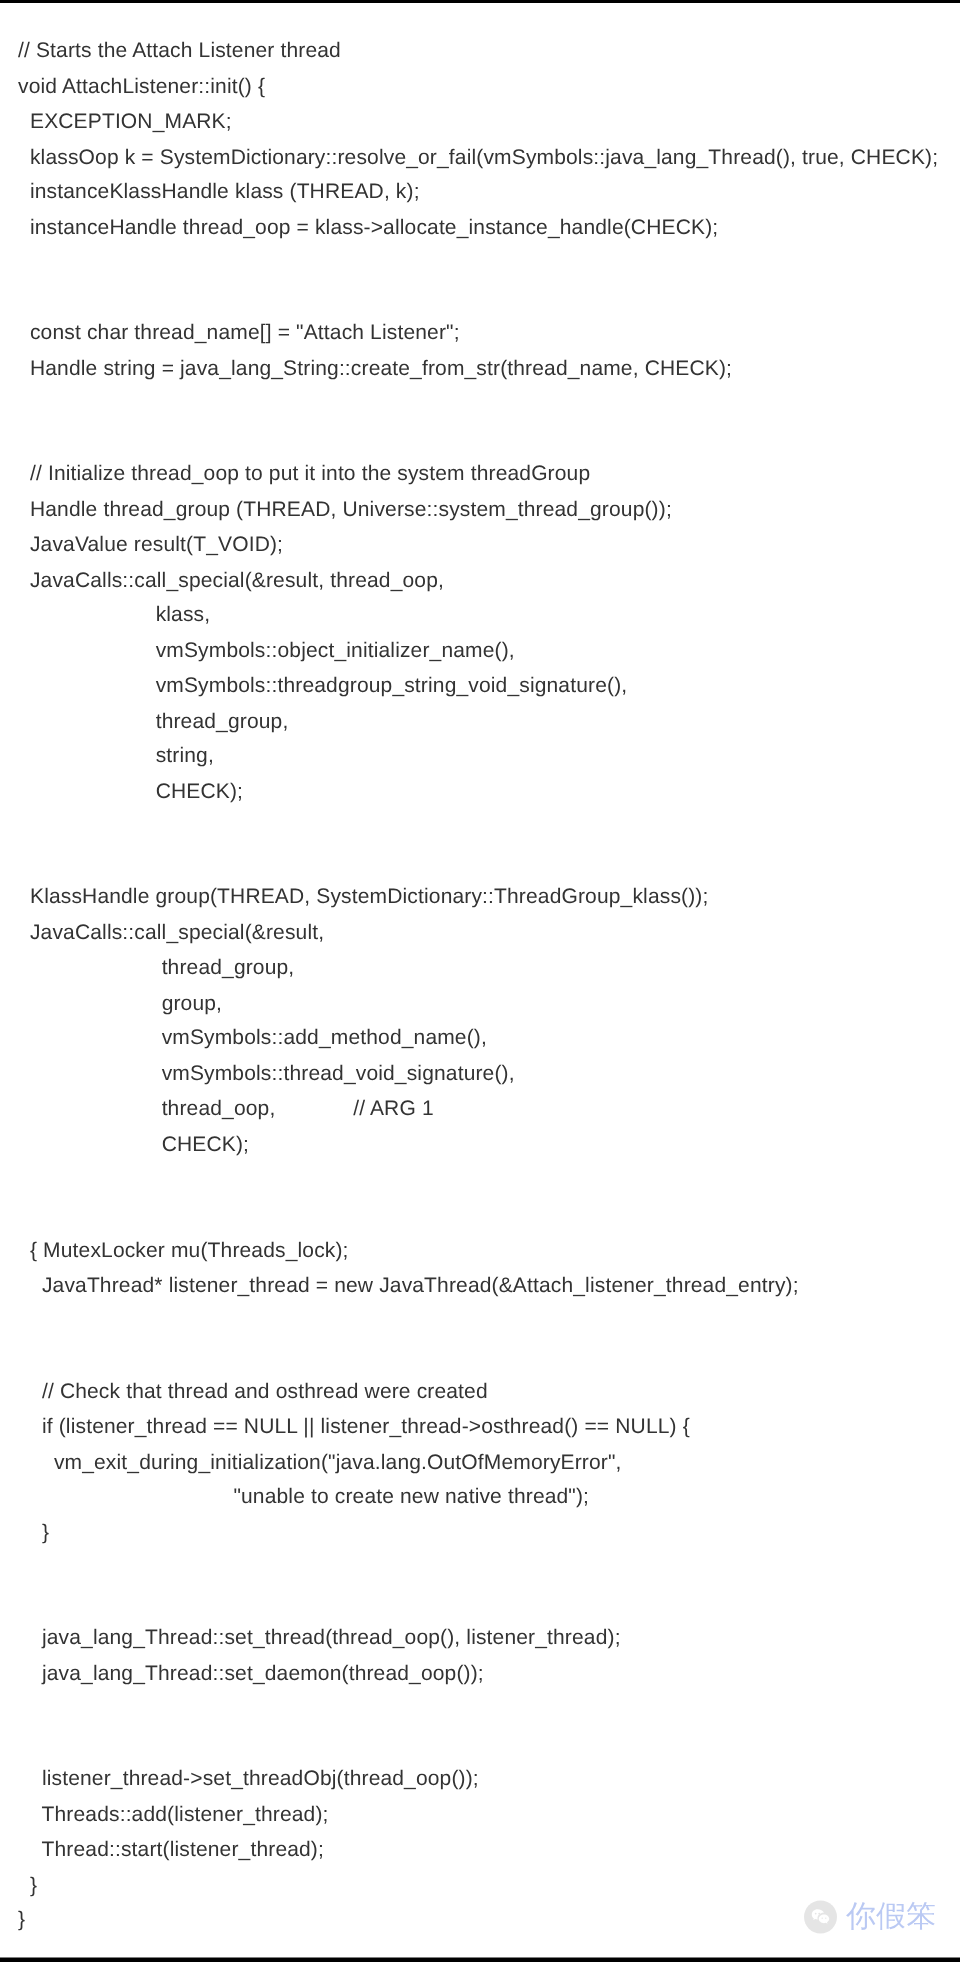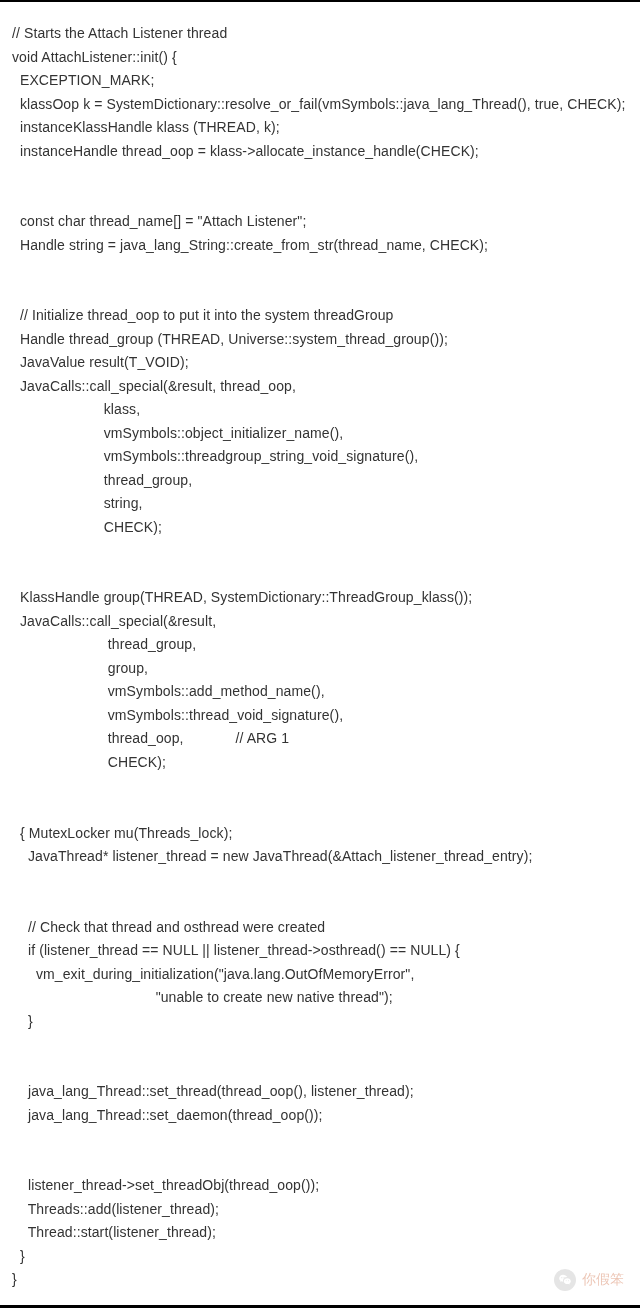--- a/index.html
+++ b/index.html
@@ -22,22 +22,22 @@
   }
   .line { display: block; }
   .watermark {
     position: absolute;
     right: 16px;
     bottom: 14px;
     display: flex;
     align-items: center;
     gap: 6px;
     opacity: 0.3;
-    font-size: 14px;
-    color: #c2410c;
+    font-size: 20px;
+    color: #1d4ed8;
   }
   .watermark-icon {
     width: 22px;
     height: 22px;
     border-radius: 50%;
     background: #aaa;
     display: flex;
     align-items: center;
     justify-content: center;
   }

